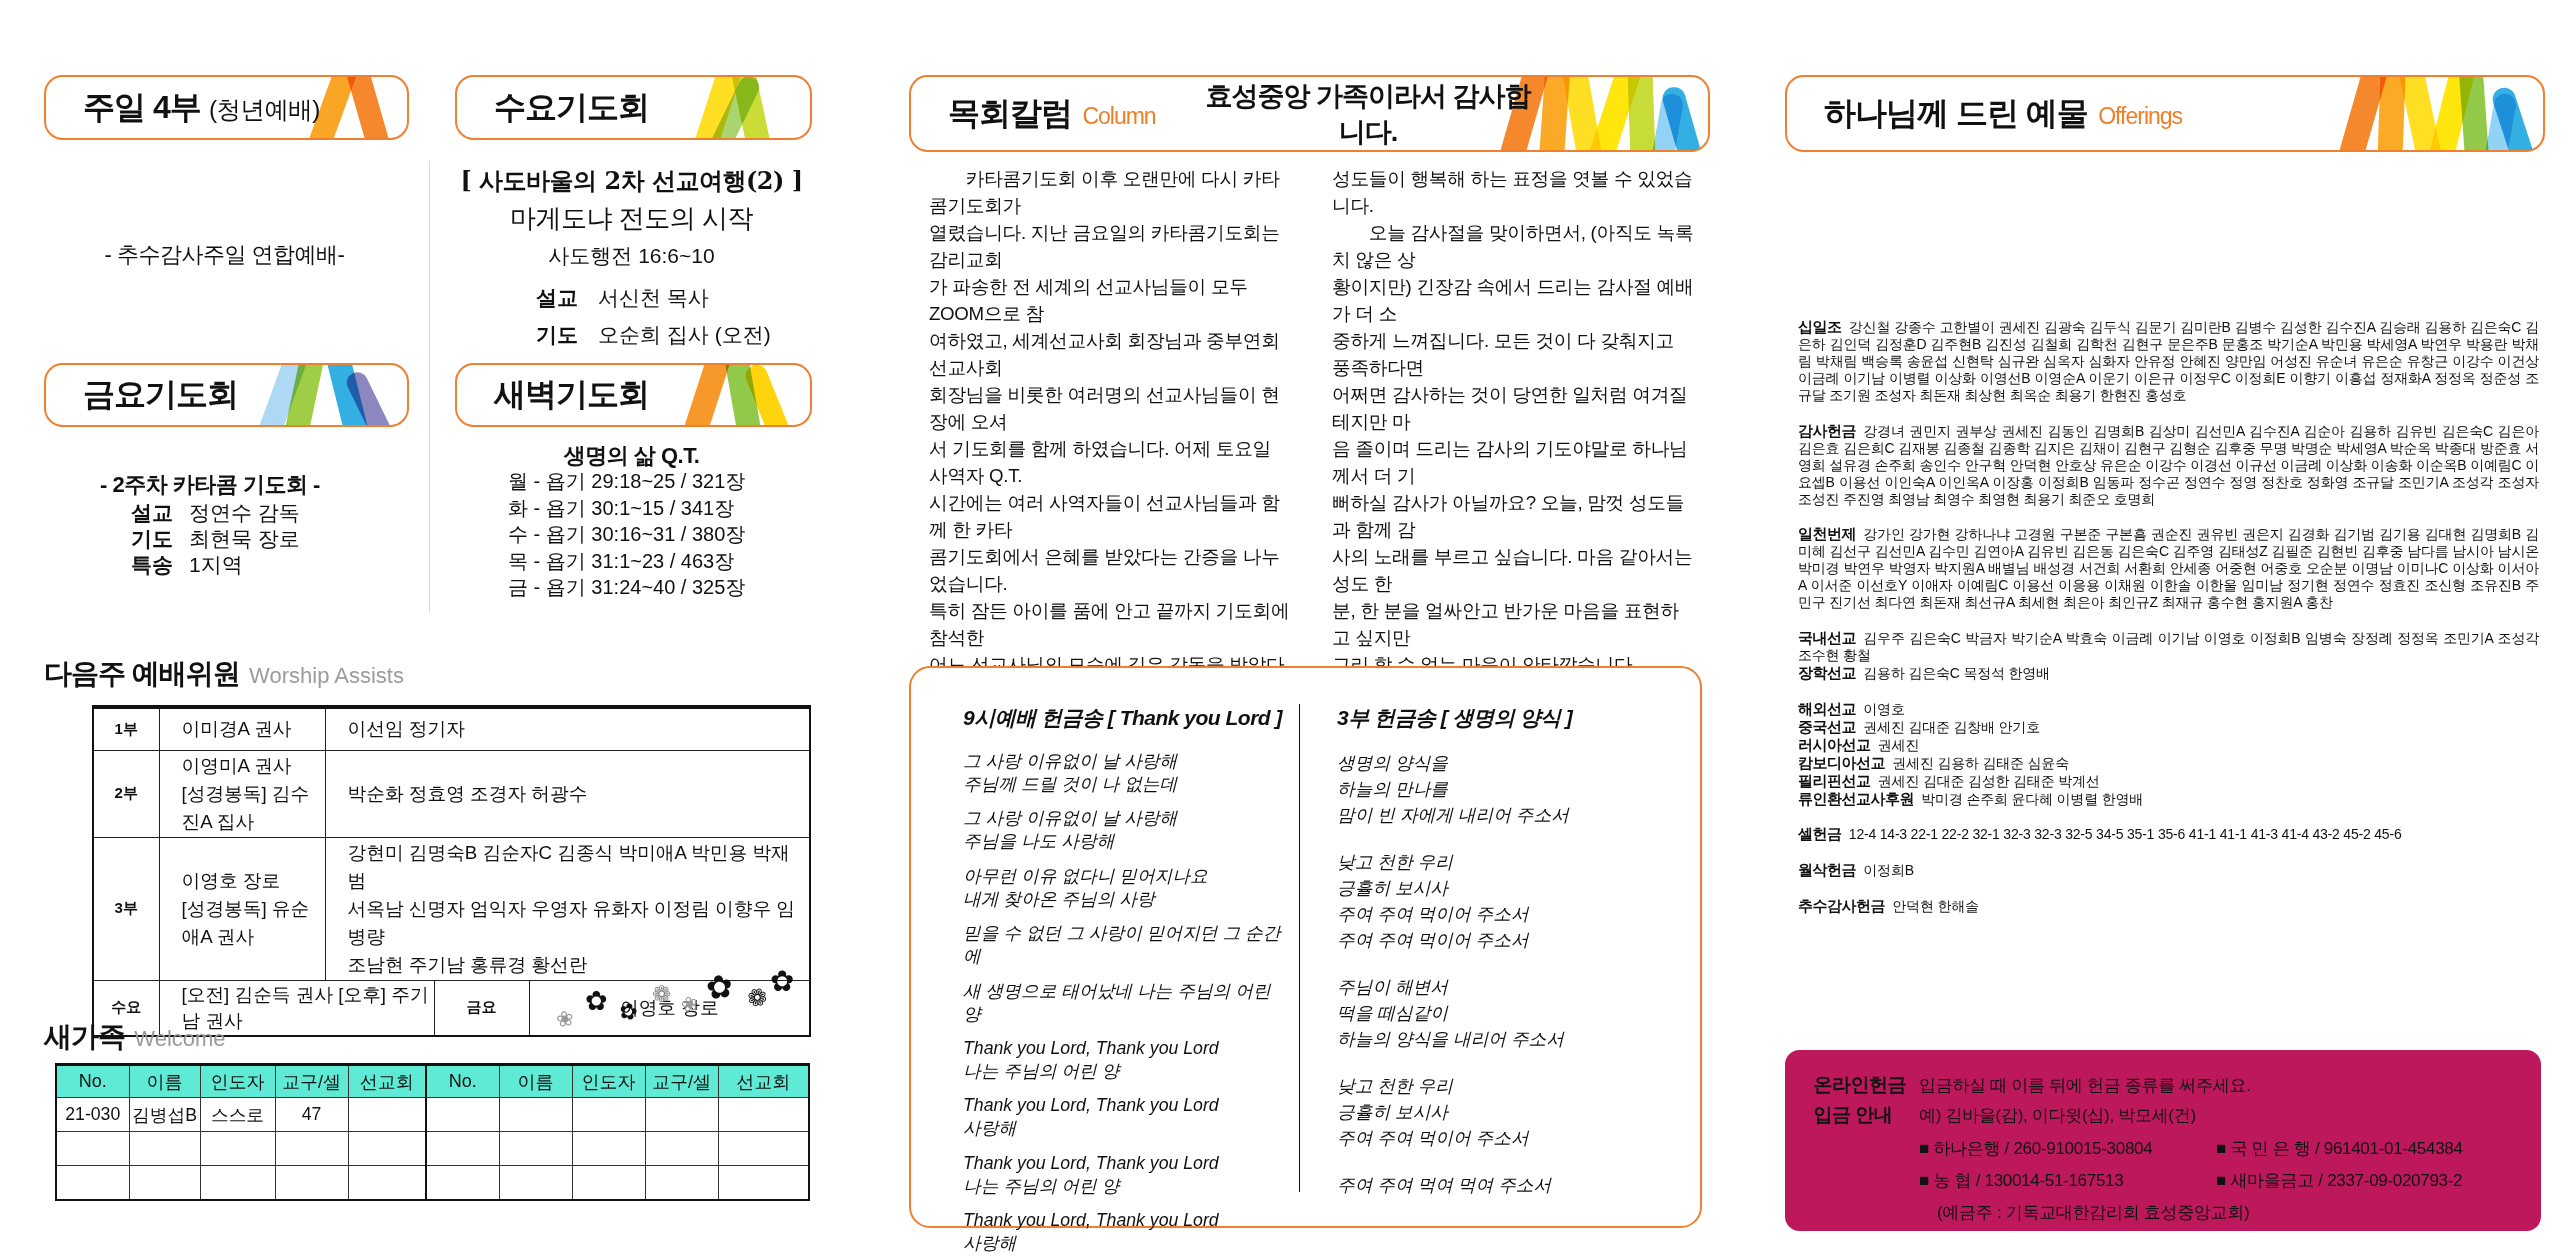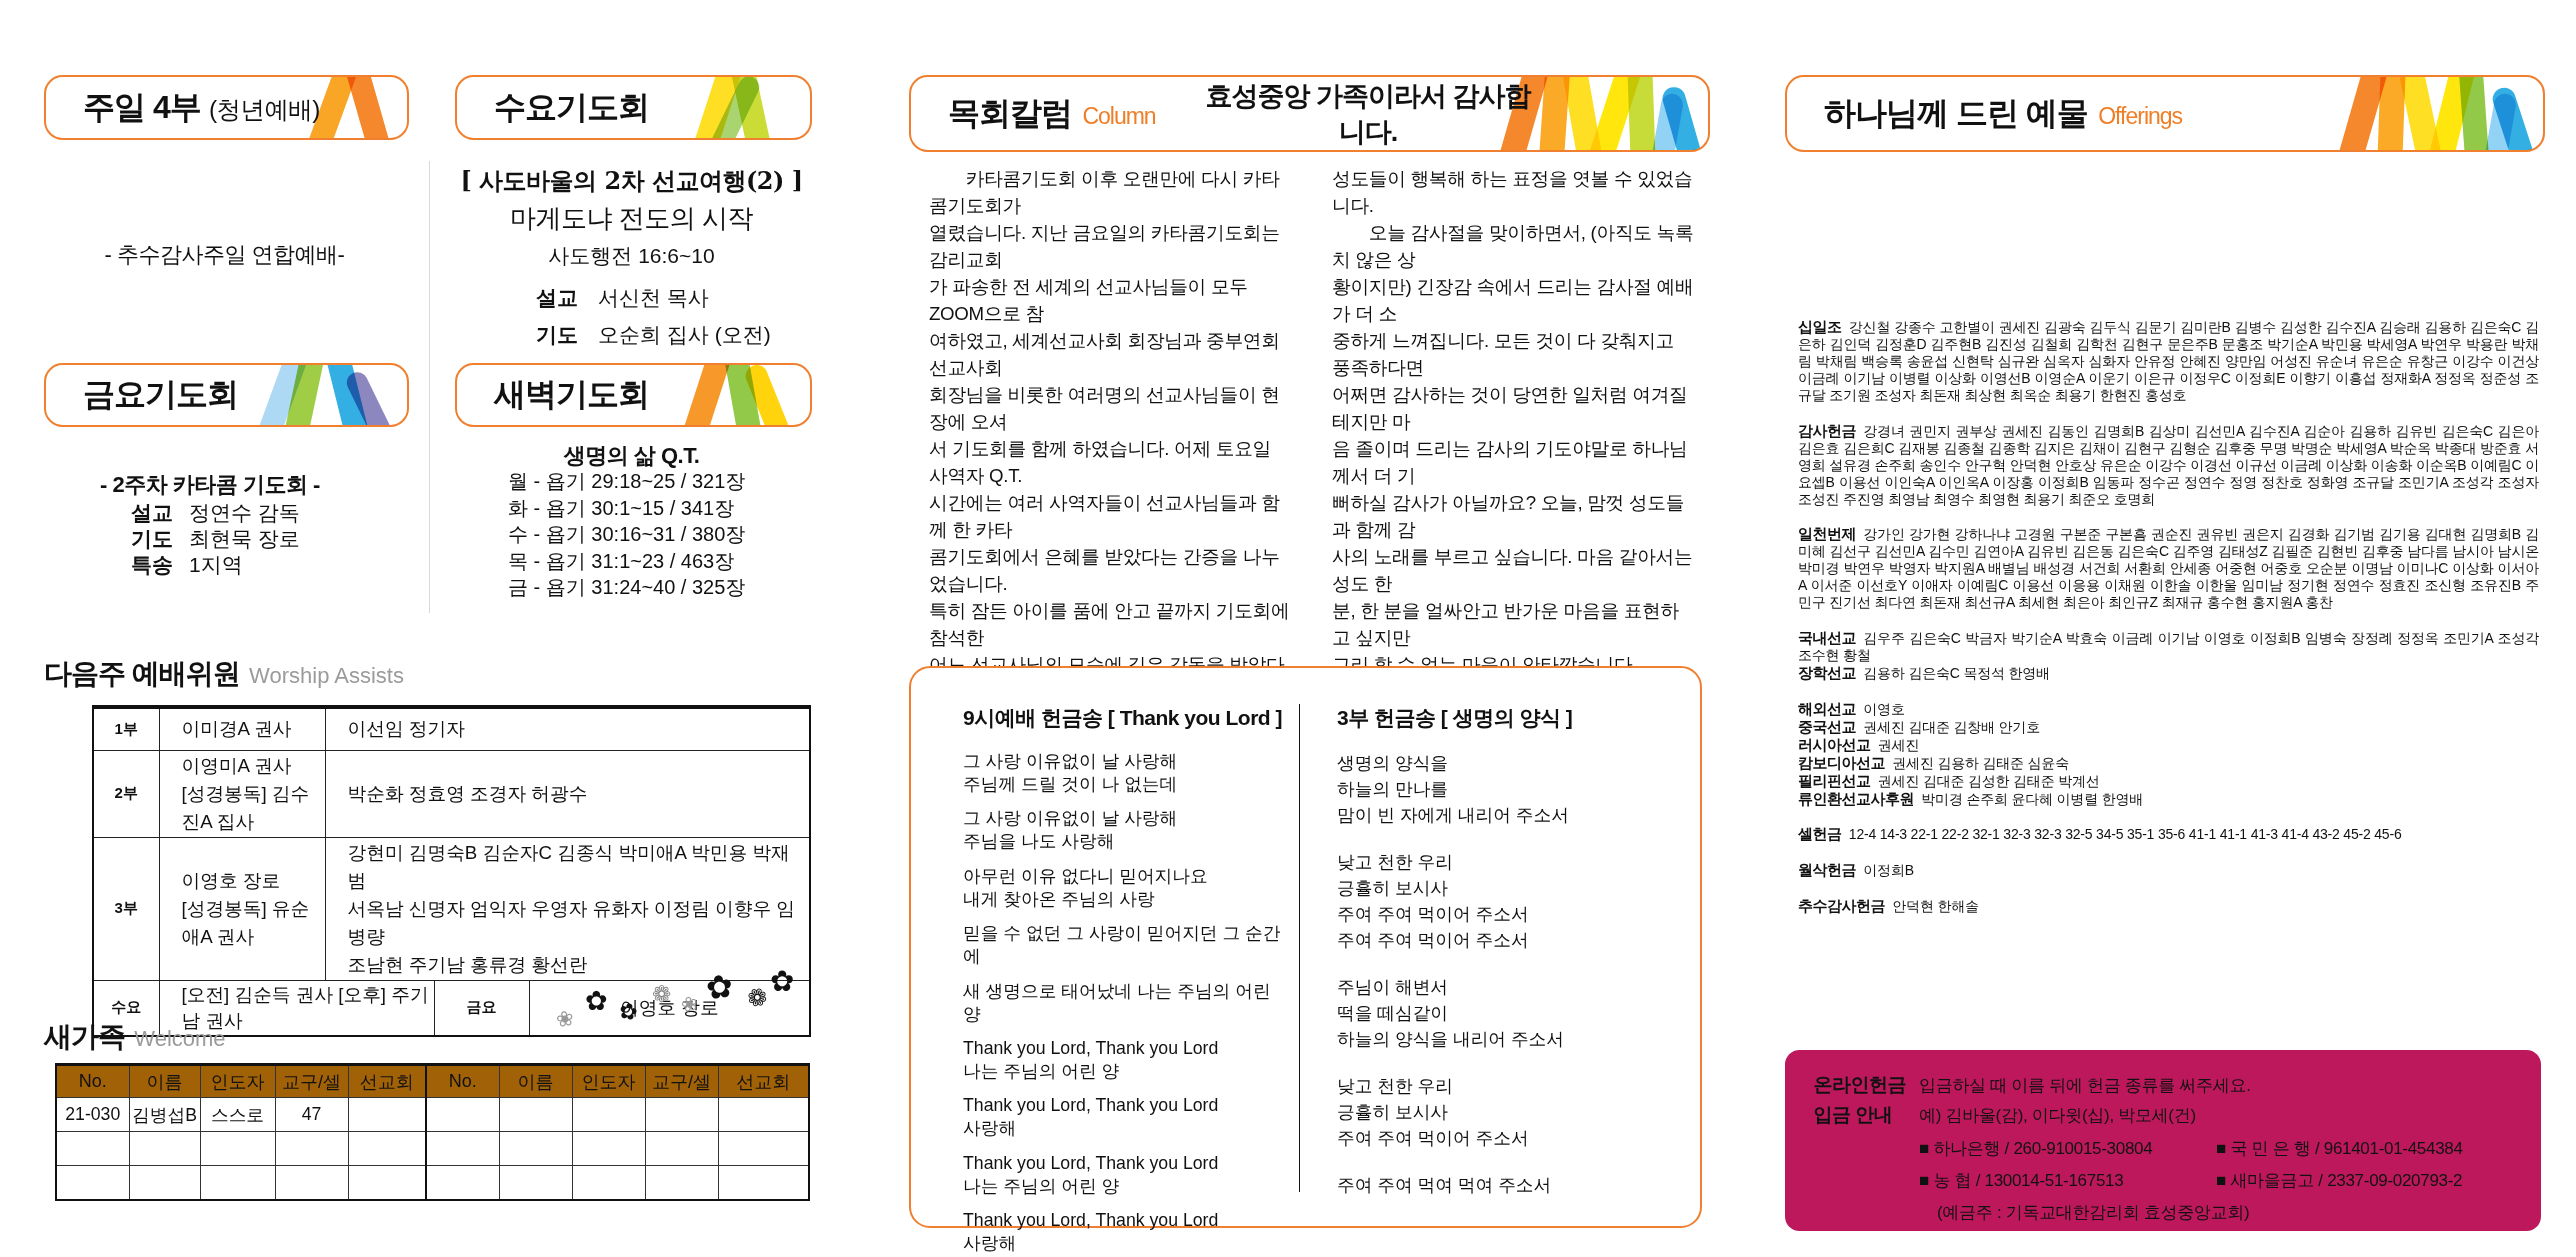--- a/index.html
+++ b/index.html
@@ -28,26 +28,26 @@
   
   table{border-collapse:collapse;table-layout:fixed;position:absolute;}
   .atable{border:2.1px solid #111;border-top:4.2px solid #111;}
   .atable td{border:1px solid #222;vertical-align:middle;font-size:18.7px;}
   .atable tr.head td{background:#e9e9e9;font-weight:bold;font-size:20px;text-align:center;}
   .atable td.part{font-weight:bold;font-size:15px;text-align:center;}
   .atable td.cl{padding-left:22px;}
   .atable td.lines{line-height:28px;}
   .wtable{border:2.1px solid #111;border-top:3.6px solid #111;}
   .wtable td{border:1px solid #333;vertical-align:middle;font-size:17.7px;text-align:center;}
-  .wtable tr.head td{background:#a16207;font-weight:normal;font-size:18px;}
+  .wtable tr.head td{background:#5eead4;font-weight:normal;font-size:18px;}
   .wtable td.mid{border-left:2.6px solid #111;}
   
   .colline{font-size:18.7px;line-height:27px;letter-spacing:-0.3px;}
   
-  .songbox{position:absolute;border:2.6px solid #F08030;border-radius:21px;background:#fff;}
+  .songbox{position:absolute;border:2.6px solid #F08030;border-radius:21px;background:#fff;font-style:italic;}
   .songtitle{font-size:21px;font-weight:bold;letter-spacing:-0.5px;white-space:nowrap;}
   .stanzas1 p{margin:0 0 11.4px 0;font-size:17.7px;line-height:23px;}
   .stanzas2 p{margin:0 0 21px 0;font-size:17.7px;line-height:26px;}
   
   .offwrap{position:absolute;left:1798px;top:318px;width:741px;}
   .offwrap p{margin:0 0 17.7px 0;font-size:14px;line-height:17px;text-align:justify;letter-spacing:-0.2px;}
   .offwrap p.m0{margin-bottom:0;}
   .offwrap b{font-size:15px;margin-right:7.3px;letter-spacing:-0.5px;}
   
   .graybox{position:absolute;background:#be185d;border-radius:14.5px;}

